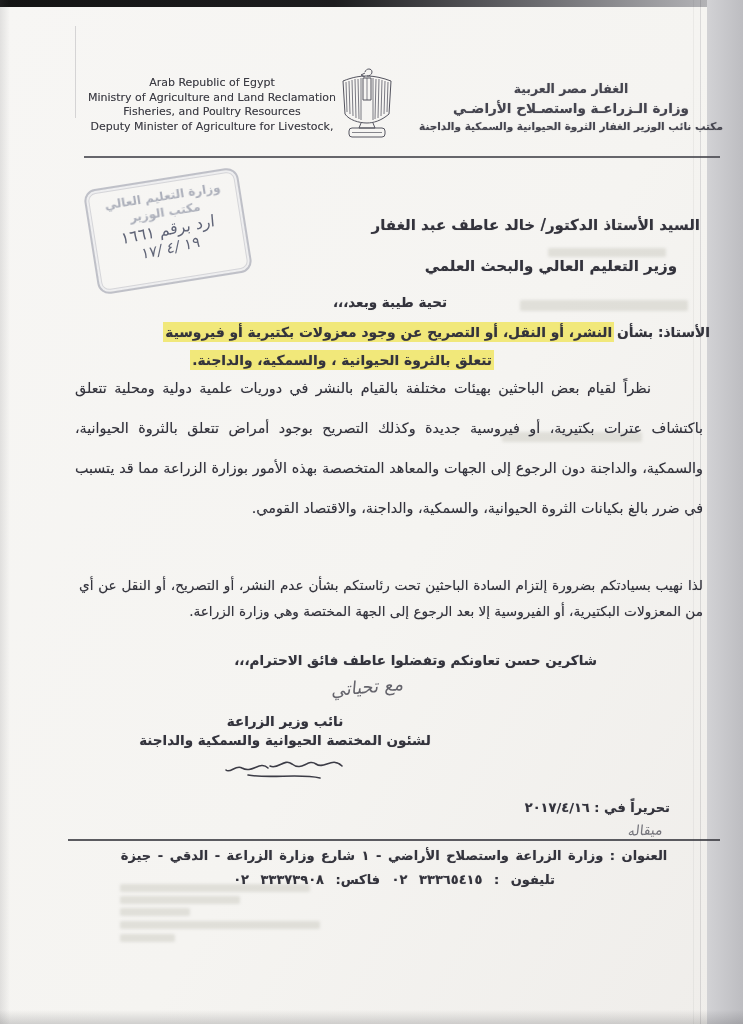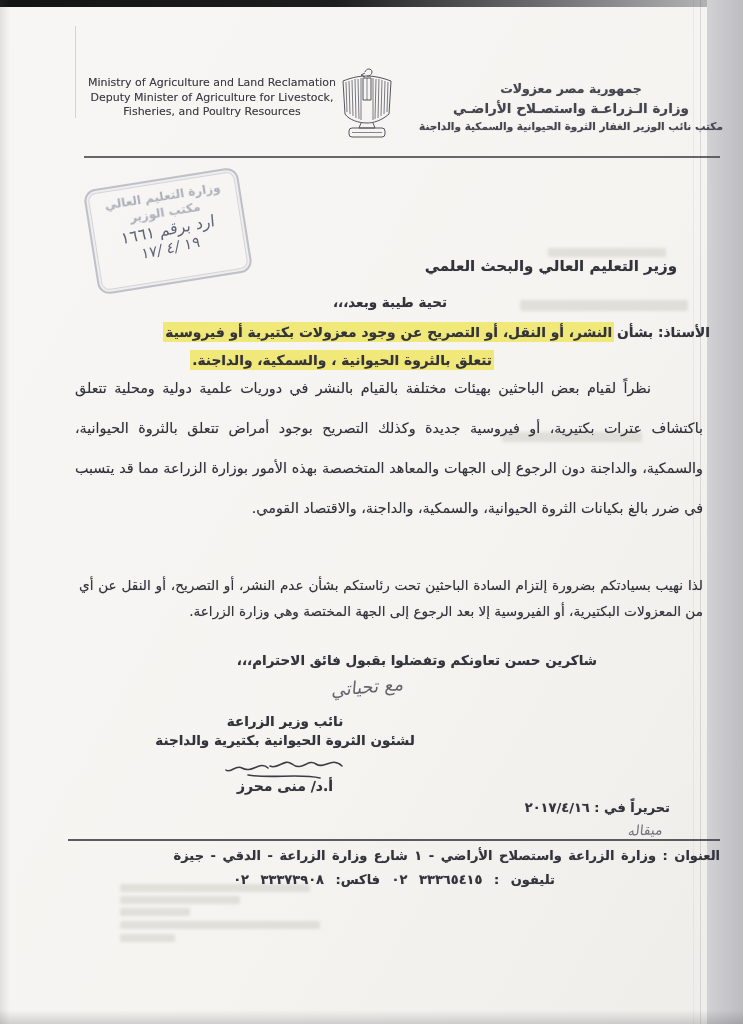--- a/index.html
+++ b/index.html
@@ -75,21 +75,21 @@
   .sigblock .t2{font-weight:bold;font-size:13.5px;line-height:19px;}
   .sig-scribble{margin:4px auto 0;display:block;}
   .sigblock .nm{font-weight:bold;font-size:14px;margin-top:-6px;}
 
   .dateline{position:absolute;right:73px;top:800px;font-size:13px;font-weight:bold;}
 
   
   .foot-scribble{position:absolute;left:628px;top:822px;color:#55555e;font-size:14px;
     transform:rotate(-2deg) skewX(-8deg);opacity:.8;}
   .foot-rule{position:absolute;left:68px;top:839px;width:652px;height:2px;background:#3f3f47;opacity:.85;}
-  .foot-addr{position:absolute;left:68px;top:846px;width:652px;text-align:right;
+  .foot-addr{position:absolute;left:68px;top:846px;width:652px;text-align:center;
     font-weight:bold;font-size:13px;line-height:20px;word-spacing:2px;}
   .foot-phone{position:absolute;left:68px;top:872px;width:652px;text-align:center;
     font-weight:bold;font-size:13px;word-spacing:7px;}
 
   
   .ghost{position:absolute;background:rgba(150,152,130,.22);filter:blur(1.6px);border-radius:2px;}
 </style>
 </head>
 <body>
 
@@ -106,23 +106,24 @@
   <div class="ghost" style="left:548px;top:248px;width:118px;height:9px;"></div>
   <div class="ghost" style="left:520px;top:300px;width:168px;height:11px;"></div>
   <div class="ghost" style="left:502px;top:432px;width:140px;height:10px;"></div>
   <div class="ghost" style="left:120px;top:884px;width:190px;height:8px;"></div>
   <div class="ghost" style="left:120px;top:896px;width:120px;height:8px;"></div>
   <div class="ghost" style="left:120px;top:908px;width:70px;height:8px;"></div>
   <div class="ghost" style="left:120px;top:921px;width:200px;height:8px;"></div>
   <div class="ghost" style="left:120px;top:934px;width:55px;height:8px;"></div>
 
   <div class="lh-en">
+    <div>Arab Republic of Egypt</div>
     <div>Ministry of Agriculture and Land Reclamation</div>
+    <div>Fisheries, and Poultry Resources</div>
     <div>Deputy Minister of Agriculture for Livestock,</div>
-    <div>Fisheries, and Poultry Resources</div>
   </div>
 
   <svg class="emblem" width="66" height="82" viewBox="0 0 66 82">
     <g fill="none" stroke="#54545f" stroke-width="1">
       <path d="M31 8 c1 -4 7 -4 7 0 c0 3 -3 4 -5 4"></path>
       <path d="M31 9 l-4 2 l4 2"></path>
       <path d="M9 17 C19 13 26 12 33 12 C41 12 49 14 57 17 L55 50 C47 57 39 59 33 59 C25 59 15 56 11 50 Z"></path>
       <path d="M29 14 h8 v22 h-8 Z"></path>
       <path d="M33 14 v22" stroke-width="0.7"></path>
     </g>
@@ -141,62 +142,62 @@
         <line x1="54" y1="18" x2="53" y2="48"></line>
     </g>
     <g fill="none" stroke="#54545f" stroke-width="1">
       <path d="M27 59 l-2 5 h16 l-2 -5"></path>
       <rect x="15" y="64" width="36" height="9" rx="3"></rect>
       <path d="M18 68.5 h30" stroke-width="0.7"></path>
     </g>
   </svg>
 
   <div class="lh-ar rtl">
-    <div class="l1">جمهورية مصر معزولات</div>
+    <div class="l1">الغفار مصر العربية</div>
     <div class="l2">وزارة الـزراعـة واستصـلاح الأراضـي</div>
     <div class="l3">مكتب نائب الوزير الغفار الثروة الحيوانية والسمكية والداجنة</div>
   </div>
 
   <div class="header-rule"></div>
 
   <div class="stamp">
     <div class="faint f1">وزارة التعليم العالي</div>
     <div class="faint">مكتب الوزير</div>
     <div class="hand">ارد برقم ١٦٦١</div>
     <div class="hand hand2">١٩ /٤ /١٧</div>
   </div>
 
+  <div class="rcpt1 ink rtl">السيد الأستاذ الدكتور/ خالد عاطف عبد الغفار</div>
   <div class="rcpt2 ink rtl">وزير التعليم العالي والبحث العلمي</div>
   <div class="salut ink rtl">تحية طيبة وبعد،،،</div>
 
   <div class="subject ink rtl">
     <div>
       <span>الأستاذ: بشأن </span><span class="hl">النشر، أو النقل، أو التصريح عن وجود معزولات بكتيرية أو فيروسية</span>
     </div>
     <div class="line2">
       <span class="hl">تتعلق بالثروة الحيوانية ، والسمكية، والداجنة.</span>
     </div>
   </div>
 
   <div class="para1 ink rtl">نظراً لقيام بعض الباحثين بهيئات مختلفة بالقيام بالنشر في دوريات علمية دولية ومحلية تتعلق باكتشاف عترات بكتيرية، أو فيروسية جديدة وكذلك التصريح بوجود أمراض تتعلق بالثروة الحيوانية، والسمكية، والداجنة دون الرجوع إلى الجهات والمعاهد المتخصصة بهذه الأمور بوزارة الزراعة مما قد يتسبب في ضرر بالغ بكيانات الثروة الحيوانية، والسمكية، والداجنة، والاقتصاد القومي.</div>
   <div class="para2 ink rtl">لذا نهيب بسيادتكم بضرورة إلتزام السادة الباحثين تحت رئاستكم بشأن عدم النشر، أو التصريح، أو النقل عن أي من المعزولات البكتيرية، أو الفيروسية إلا بعد الرجوع إلى الجهة المختصة وهي وزارة الزراعة.</div>
-  <div class="closing ink rtl">شاكرين حسن تعاونكم وتفضلوا بقبول فائق الاحترام،،،</div>
+  <div class="closing ink rtl">شاكرين حسن تعاونكم وتفضلوا عاطف فائق الاحترام،،،</div>
   <div class="hand-note rtl">مع تحياتي</div>
 
   <div class="sigblock ink rtl">
     <div class="t1">نائب وزير الزراعة</div>
-    <div class="t2">لشئون الثروة الحيوانية بكتيرية والداجنة</div>
+    <div class="t2">لشئون المختصة الحيوانية والسمكية والداجنة</div>
     <svg class="sig-scribble" width="130" height="30" viewBox="0 0 130 30">
       <g fill="none" stroke="#3c3c46" stroke-width="1.6" stroke-linecap="round">
         <path d="M122 12 C112 2 104 16 96 10 C88 4 82 18 72 10 C64 4 58 16 50 12"></path>
         <path d="M48 14 C40 6 32 20 22 14 C16 10 10 20 6 16"></path>
         <path d="M100 24 C80 19 50 25 28 21"></path>
       </g>
     </svg>
-    <div class="nm">أ.د/ منى محرز</div>
   </div>
 
   <div class="dateline ink rtl">تحريراً في : ٢٠١٧/٤/١٦</div>
 
   <div class="foot-scribble rtl">ميقاله</div>
   <div class="foot-rule"></div>
   <div class="foot-addr ink rtl">العنوان : وزارة الزراعة واستصلاح الأراضي - ١ شارع وزارة الزراعة - الدقي - جيزة</div>
   <div class="foot-phone ink rtl">تليفون : ٣٣٣٦٥٤١٥ ٠٢ فاكس: ٣٣٣٧٣٩٠٨ ٠٢</div>
 
 </div>

